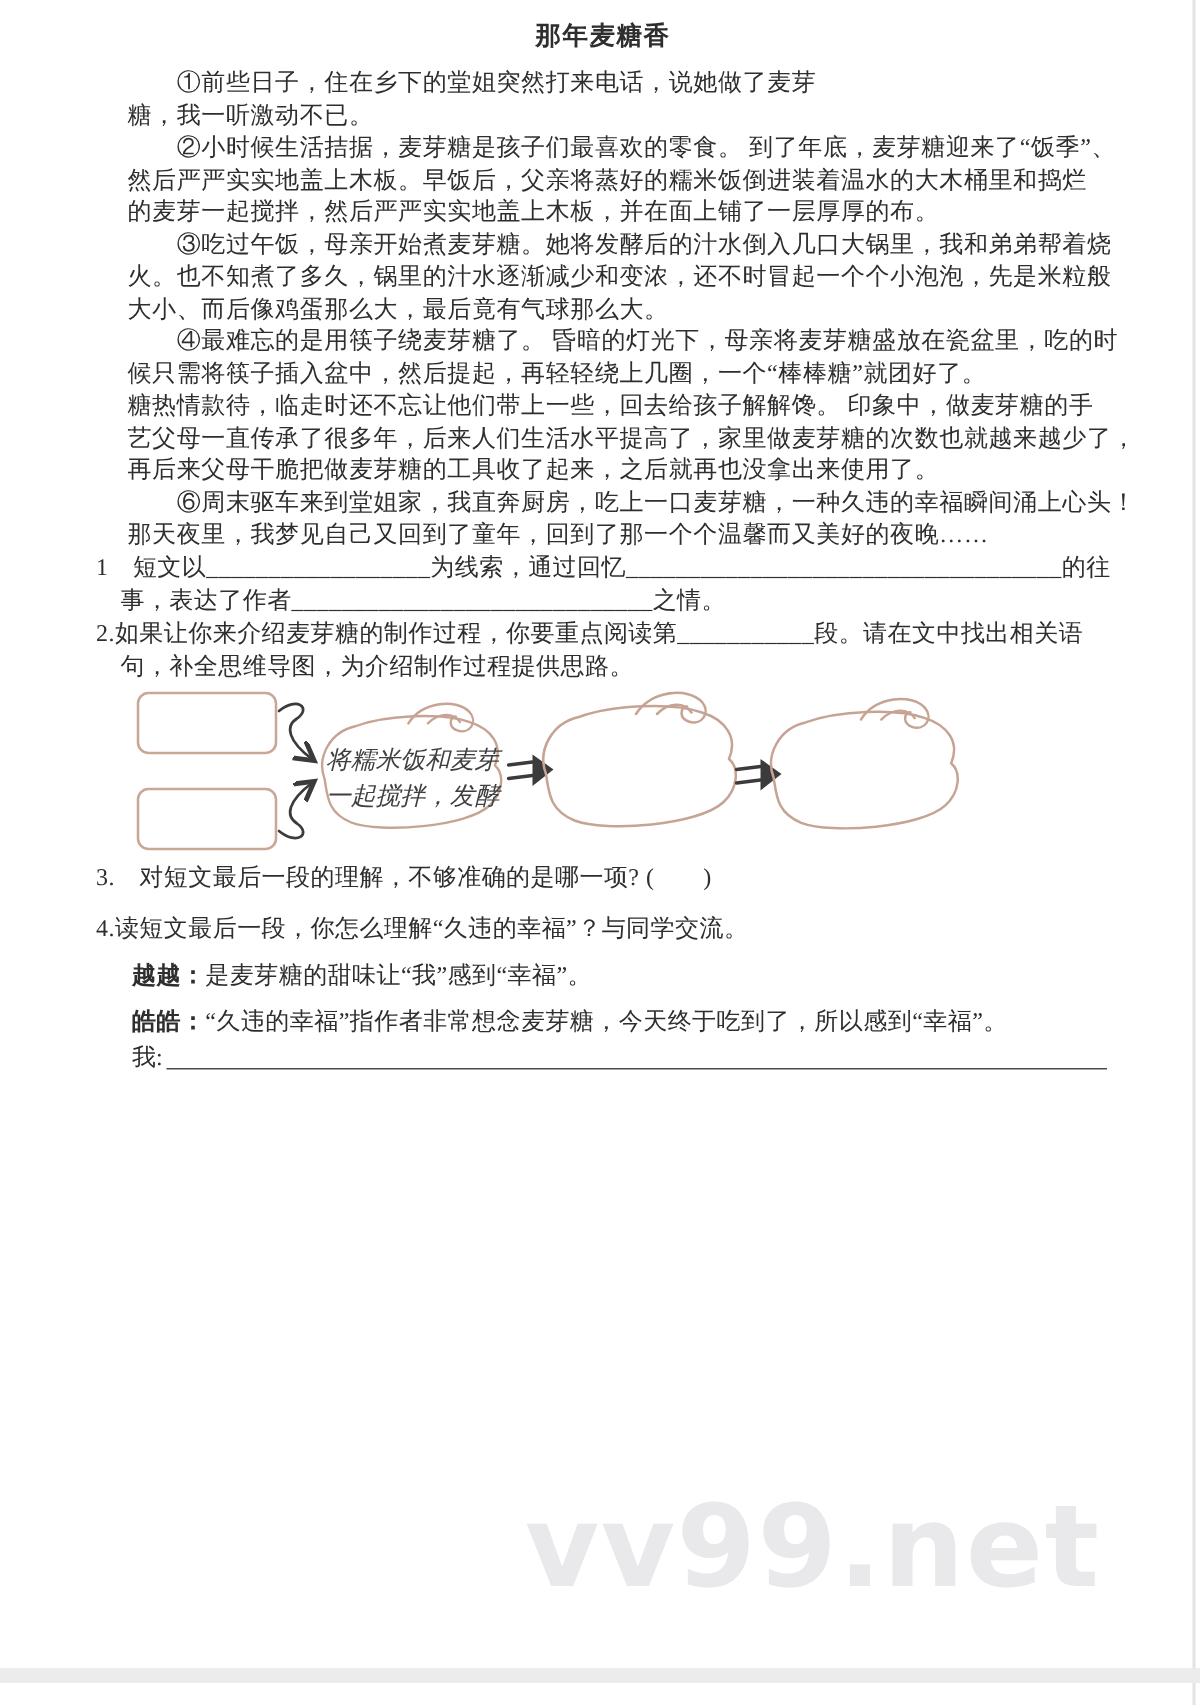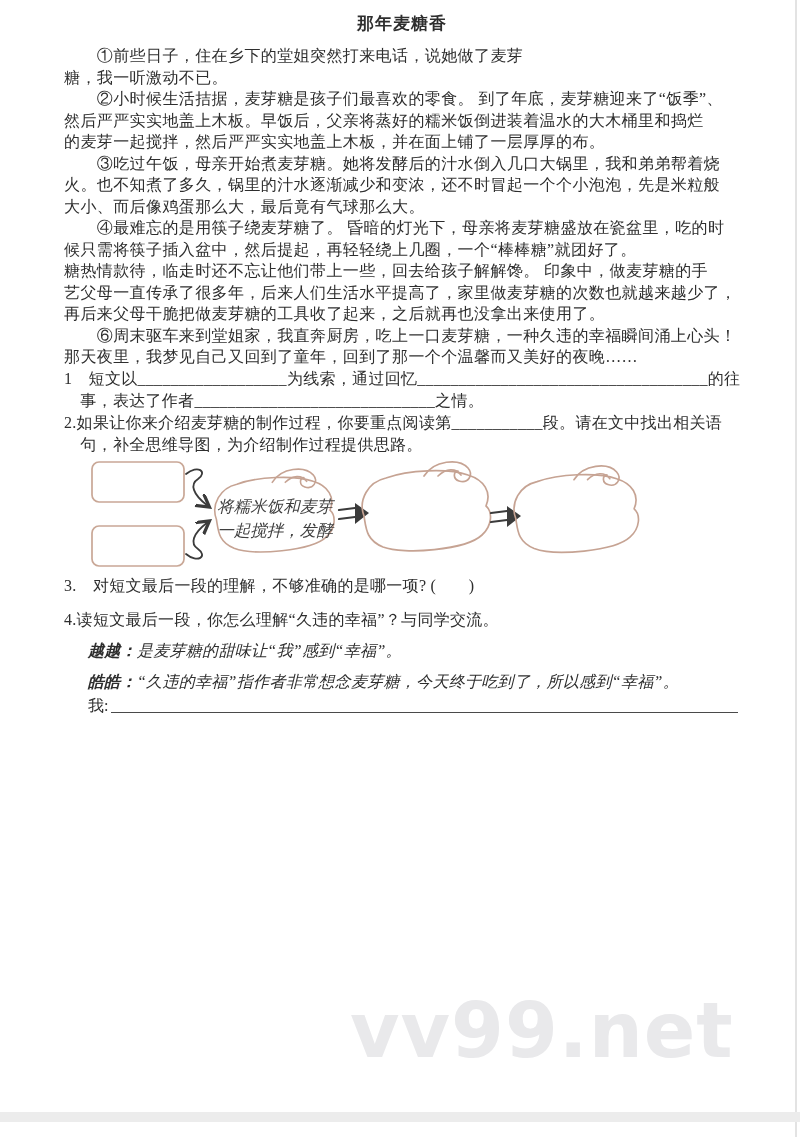--- a/index.html
+++ b/index.html
@@ -13,38 +13,38 @@
   }
   .content { position:absolute; left:64px; top:0; width:676px; }
   .title {
     padding-top:14px;
     text-align:center;
     font-size:17px;
     font-weight:bold;
     letter-spacing:1px;
     line-height:20px;
   }
-  .passage { margin-top:11px; }
+  .passage { margin-top:11px;margin-left:21px; }
   .pline {
     font-size:16px;
     line-height:21.5px;
     letter-spacing:0.4px;
     white-space:pre;
   }
   .qline {
     font-size:16px;
     line-height:22px;
     letter-spacing:0.3px;
     white-space:pre;
   }
   .diagram { margin:2px 0 0 24px; display:block; }
   .q3-stem { margin-top:5px; }
   .q3-option { padding-left:32px; margin-top:9px; }
   .q4-stem { margin-top:12px; }
-  .answer-line { padding-left:24px; margin-top:9px; font-size:16px; line-height:22px; letter-spacing:0.3px;font-style:italic; }
+  .answer-line { padding-left:24px; margin-top:9px; font-size:16px; line-height:22px; letter-spacing:0.3px; }
   .speaker { font-weight:bold; }
   .my-line { padding-left:24px; margin-top:2px; display:flex; font-size:16px; line-height:22px; }
   .my-fill { flex:1; border-bottom:1.5px solid #4a4a4a; margin:0 2px 4px 3px; }
   .watermark {
     position:absolute;
     left:350px; top:986px;
     font-family:"DejaVu Sans","Liberation Sans",sans-serif;
     font-weight:bold;
     font-size:76px;
     letter-spacing:1px;

